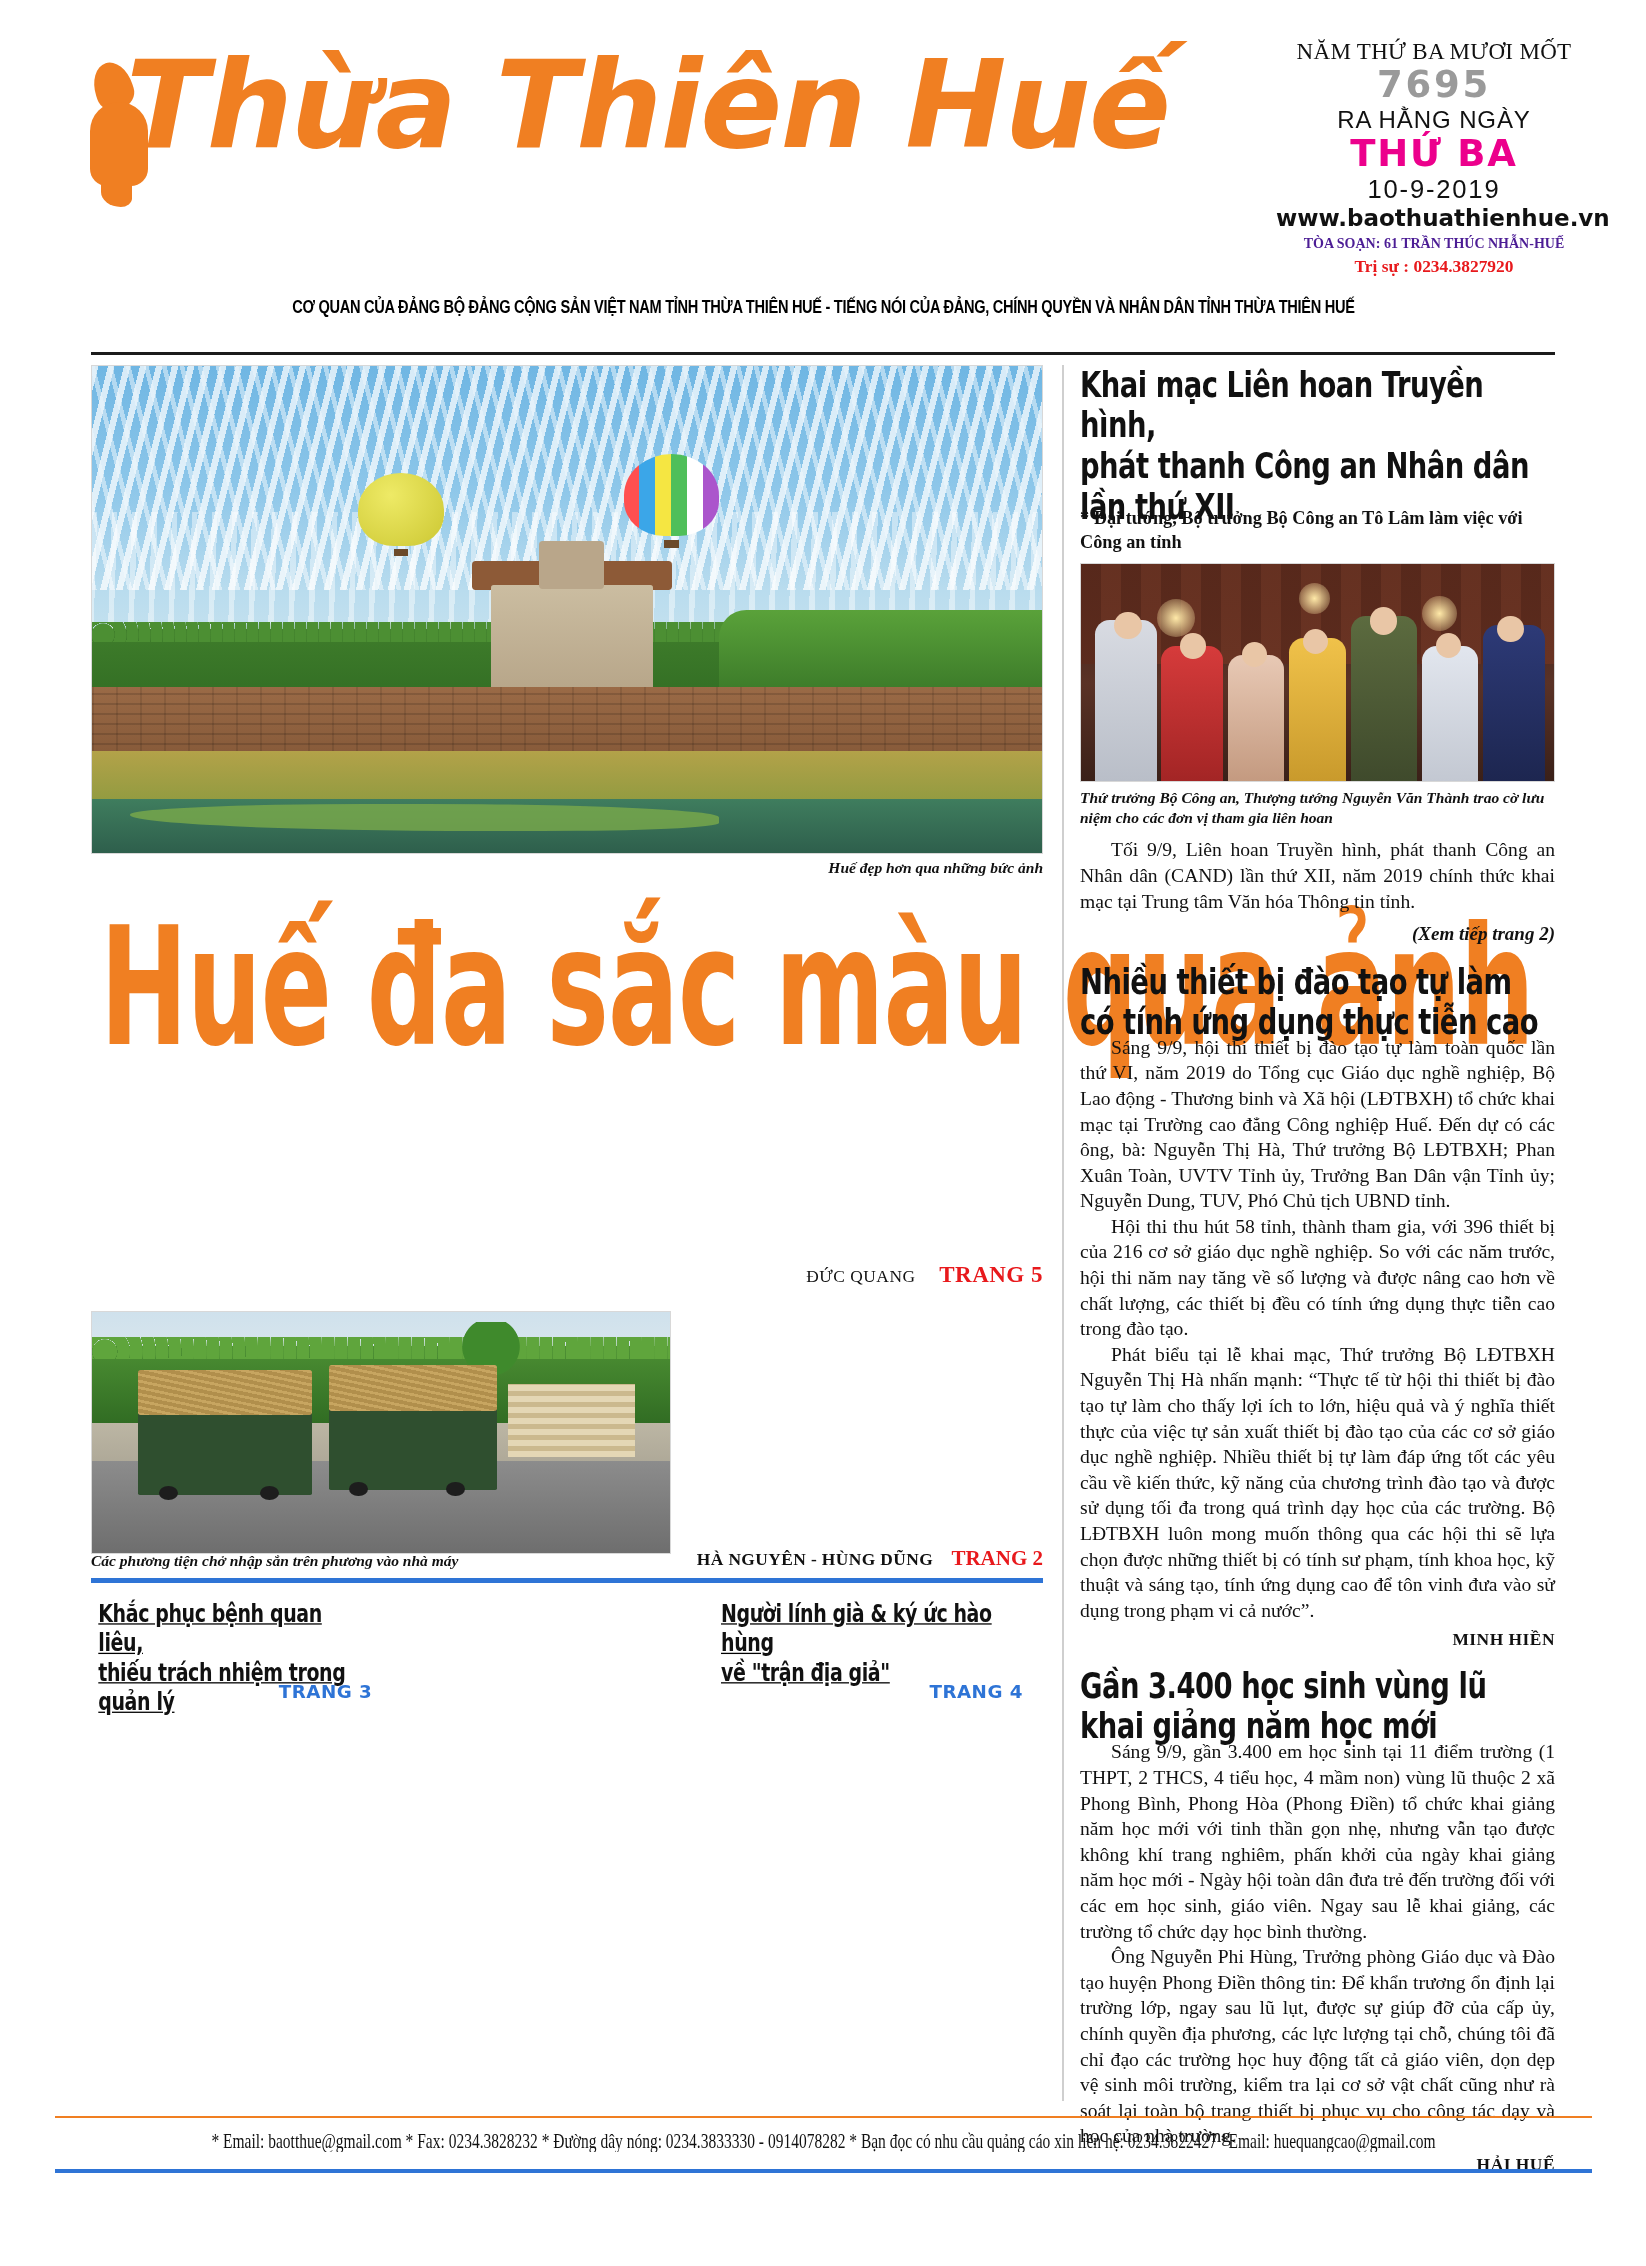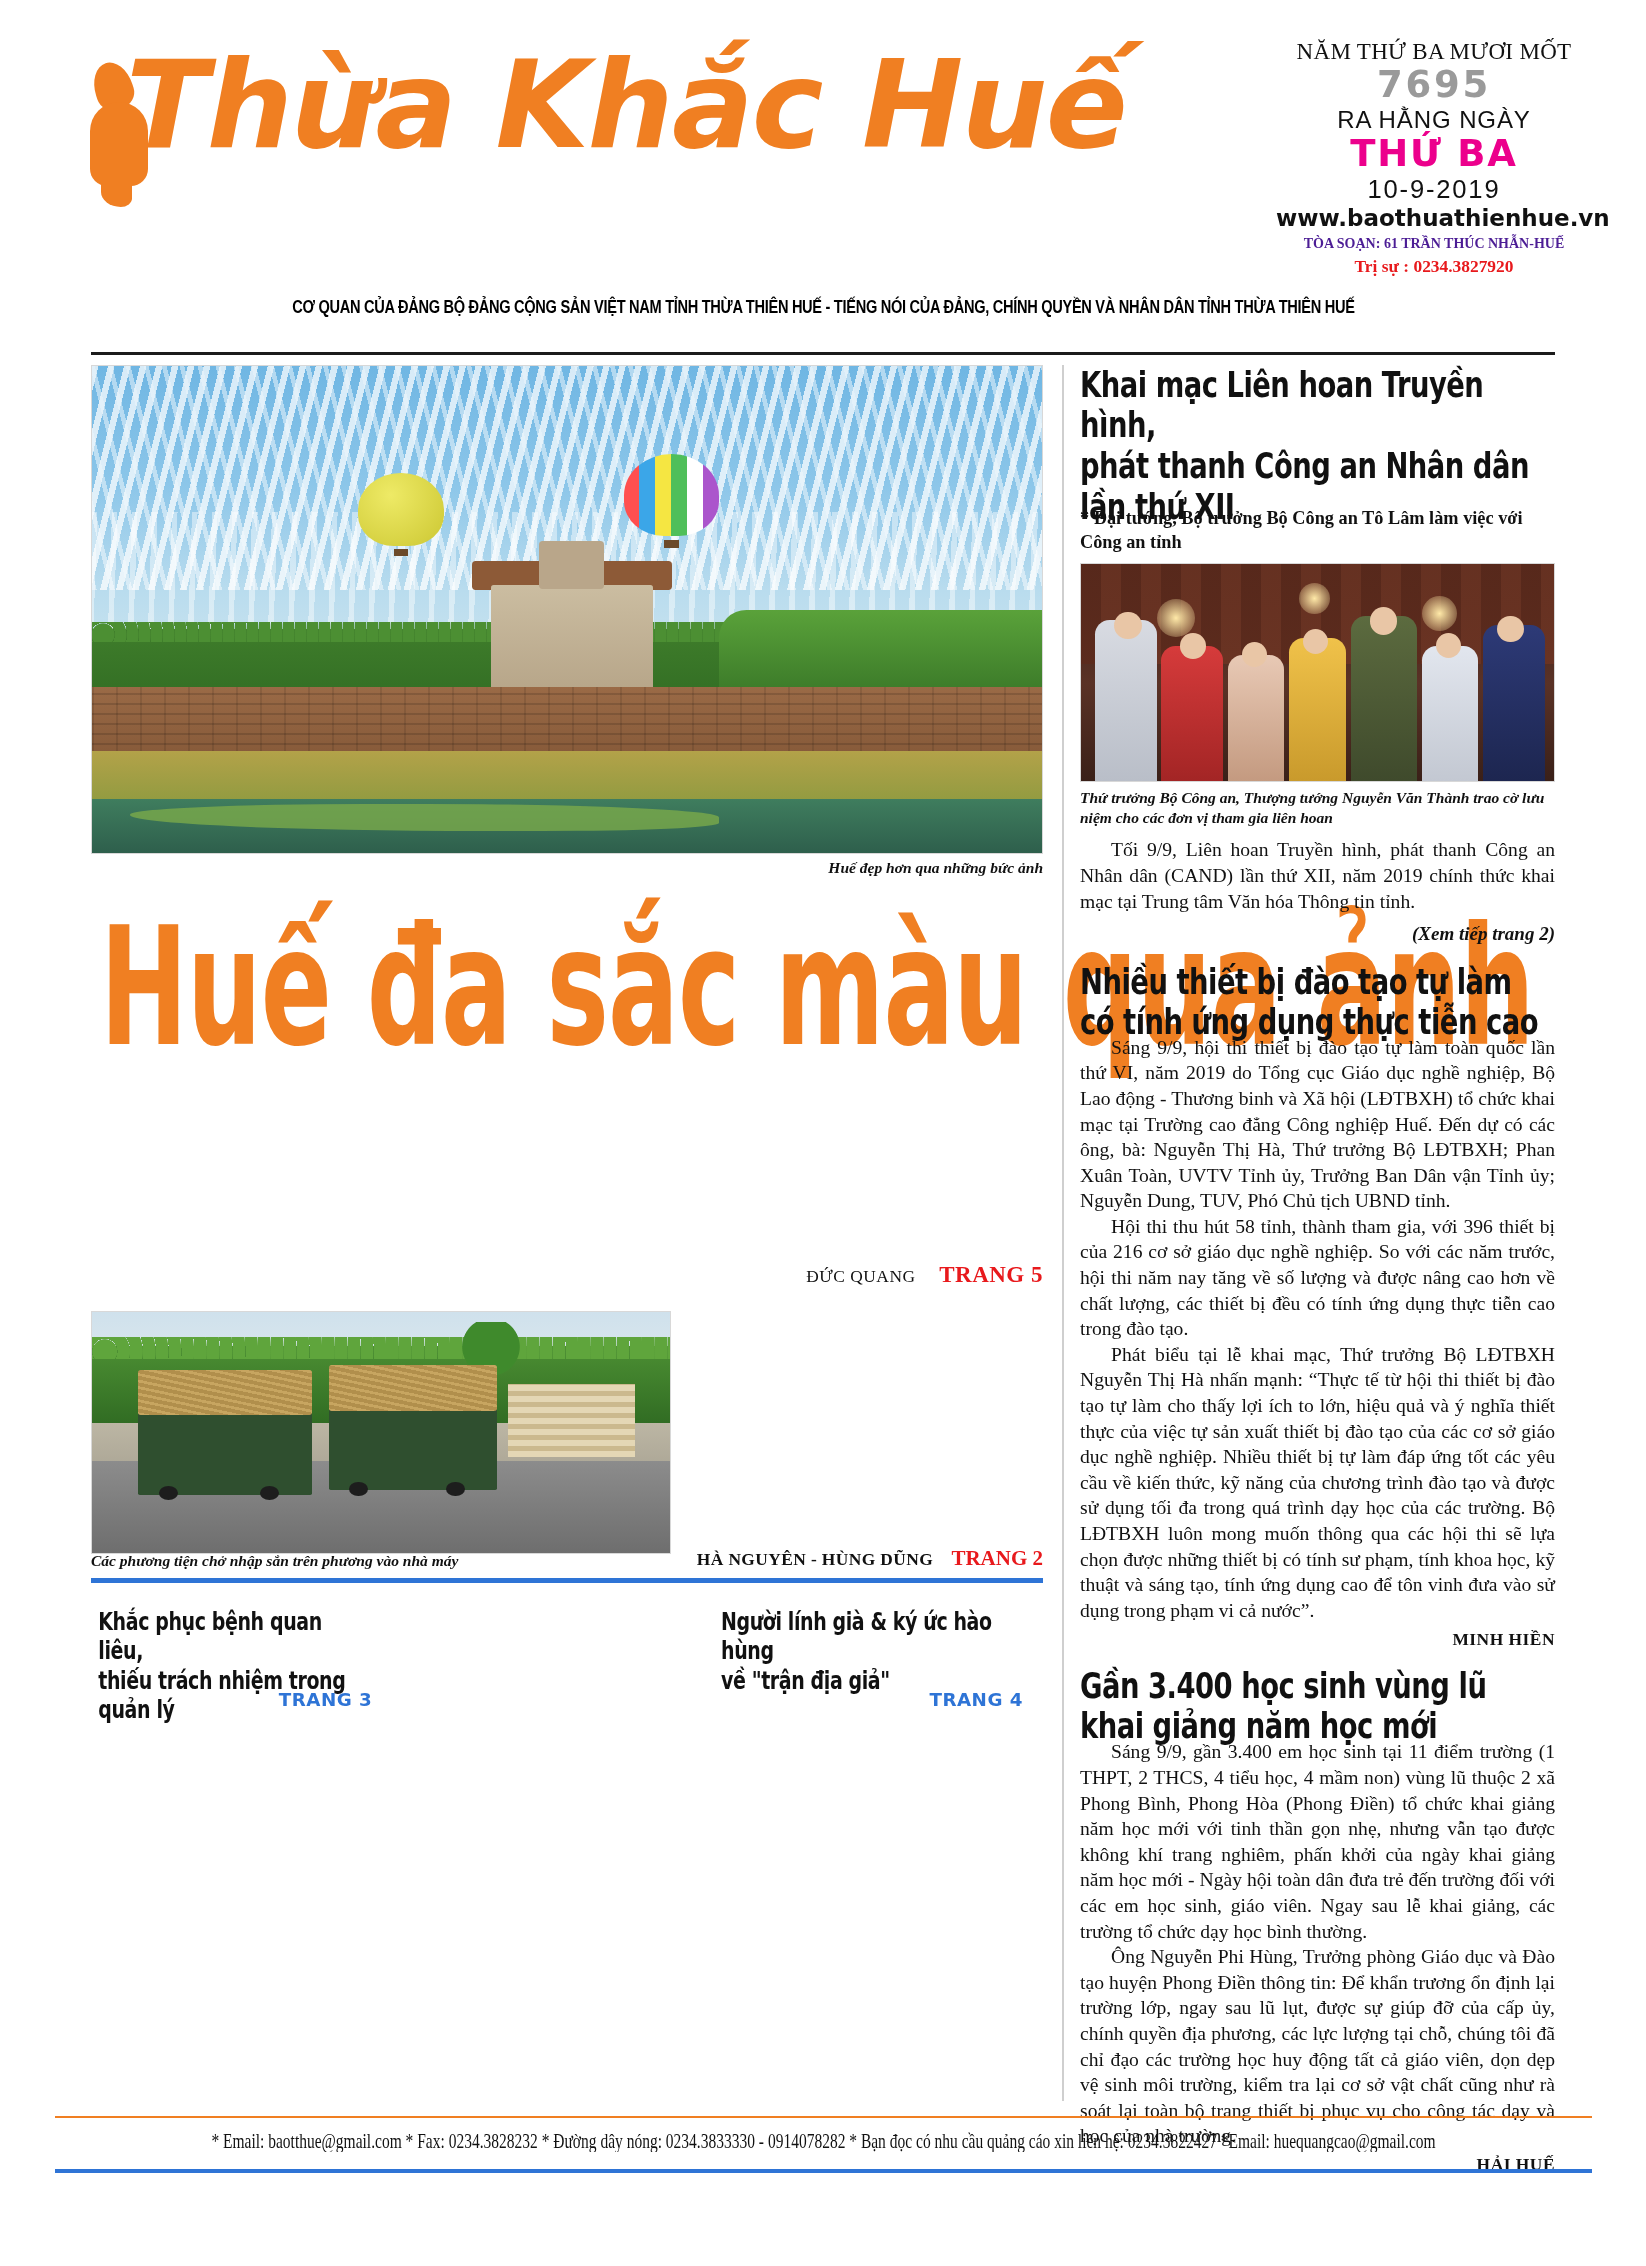--- a/index.html
+++ b/index.html
@@ -197,21 +197,21 @@
     letter-spacing:0.4px;color:#111;
   }
   .byline-2 .page-ref{
     font-family:"Liberation Serif", serif;font-weight:bold;font-size:21px;
     color:#E8191C;margin-left:14.6px;
   }
 
   
   .rule-blue{position:absolute;left:0;top:1213px;width:952px;height:4.6px;background:#2E74D6;}
   .teasers{position:absolute;left:0;top:1234px;width:952px;height:128px;}
-  .teaser{position:absolute;top:8px;width:274px;}
+  .teaser{position:absolute;top:0;width:274px;text-decoration:underline;}
   .teaser.t1{left:7.3px;}
   .teaser.t2{left:320px;}
   .teaser.t3{left:630px;width:302px;}
   .teaser .tt{
     font-family:"DejaVu Sans", sans-serif;font-weight:bold;font-size:19px;
     line-height:23px;color:#111;letter-spacing:-0.4px;
     transform:scaleY(1.28);transform-origin:left top;
   }
   .teaser .tp{
     position:absolute;right:0;top:82px;
@@ -284,21 +284,21 @@
 <div class="page">
 
   <div class="masthead">
 
     <div class="logo-mark">
       <div class="drop"></div>
       <div class="body"></div>
       <div class="tail"></div>
     </div>
 
-    <div class="paper-title">Thừa Khắc Huế</div>
+    <div class="paper-title">Thừa Thiên Huế</div>
 
     <div class="mh-right">
       <div class="mh-year">NĂM THỨ BA MƯƠI MỐT</div>
       <div class="mh-issue">7695</div>
       <div class="mh-daily">RA HẰNG NGÀY</div>
       <div class="mh-weekday">THỨ BA</div>
       <div class="mh-date">10-9-2019</div>
       <div class="mh-web">www.baothuathienhue.vn</div>
       <div class="mh-office">TÒA SOẠN: 61 TRẦN THÚC NHẪN-HUẾ</div>
       <div class="mh-phone">Trị sự : 0234.3827920</div>

